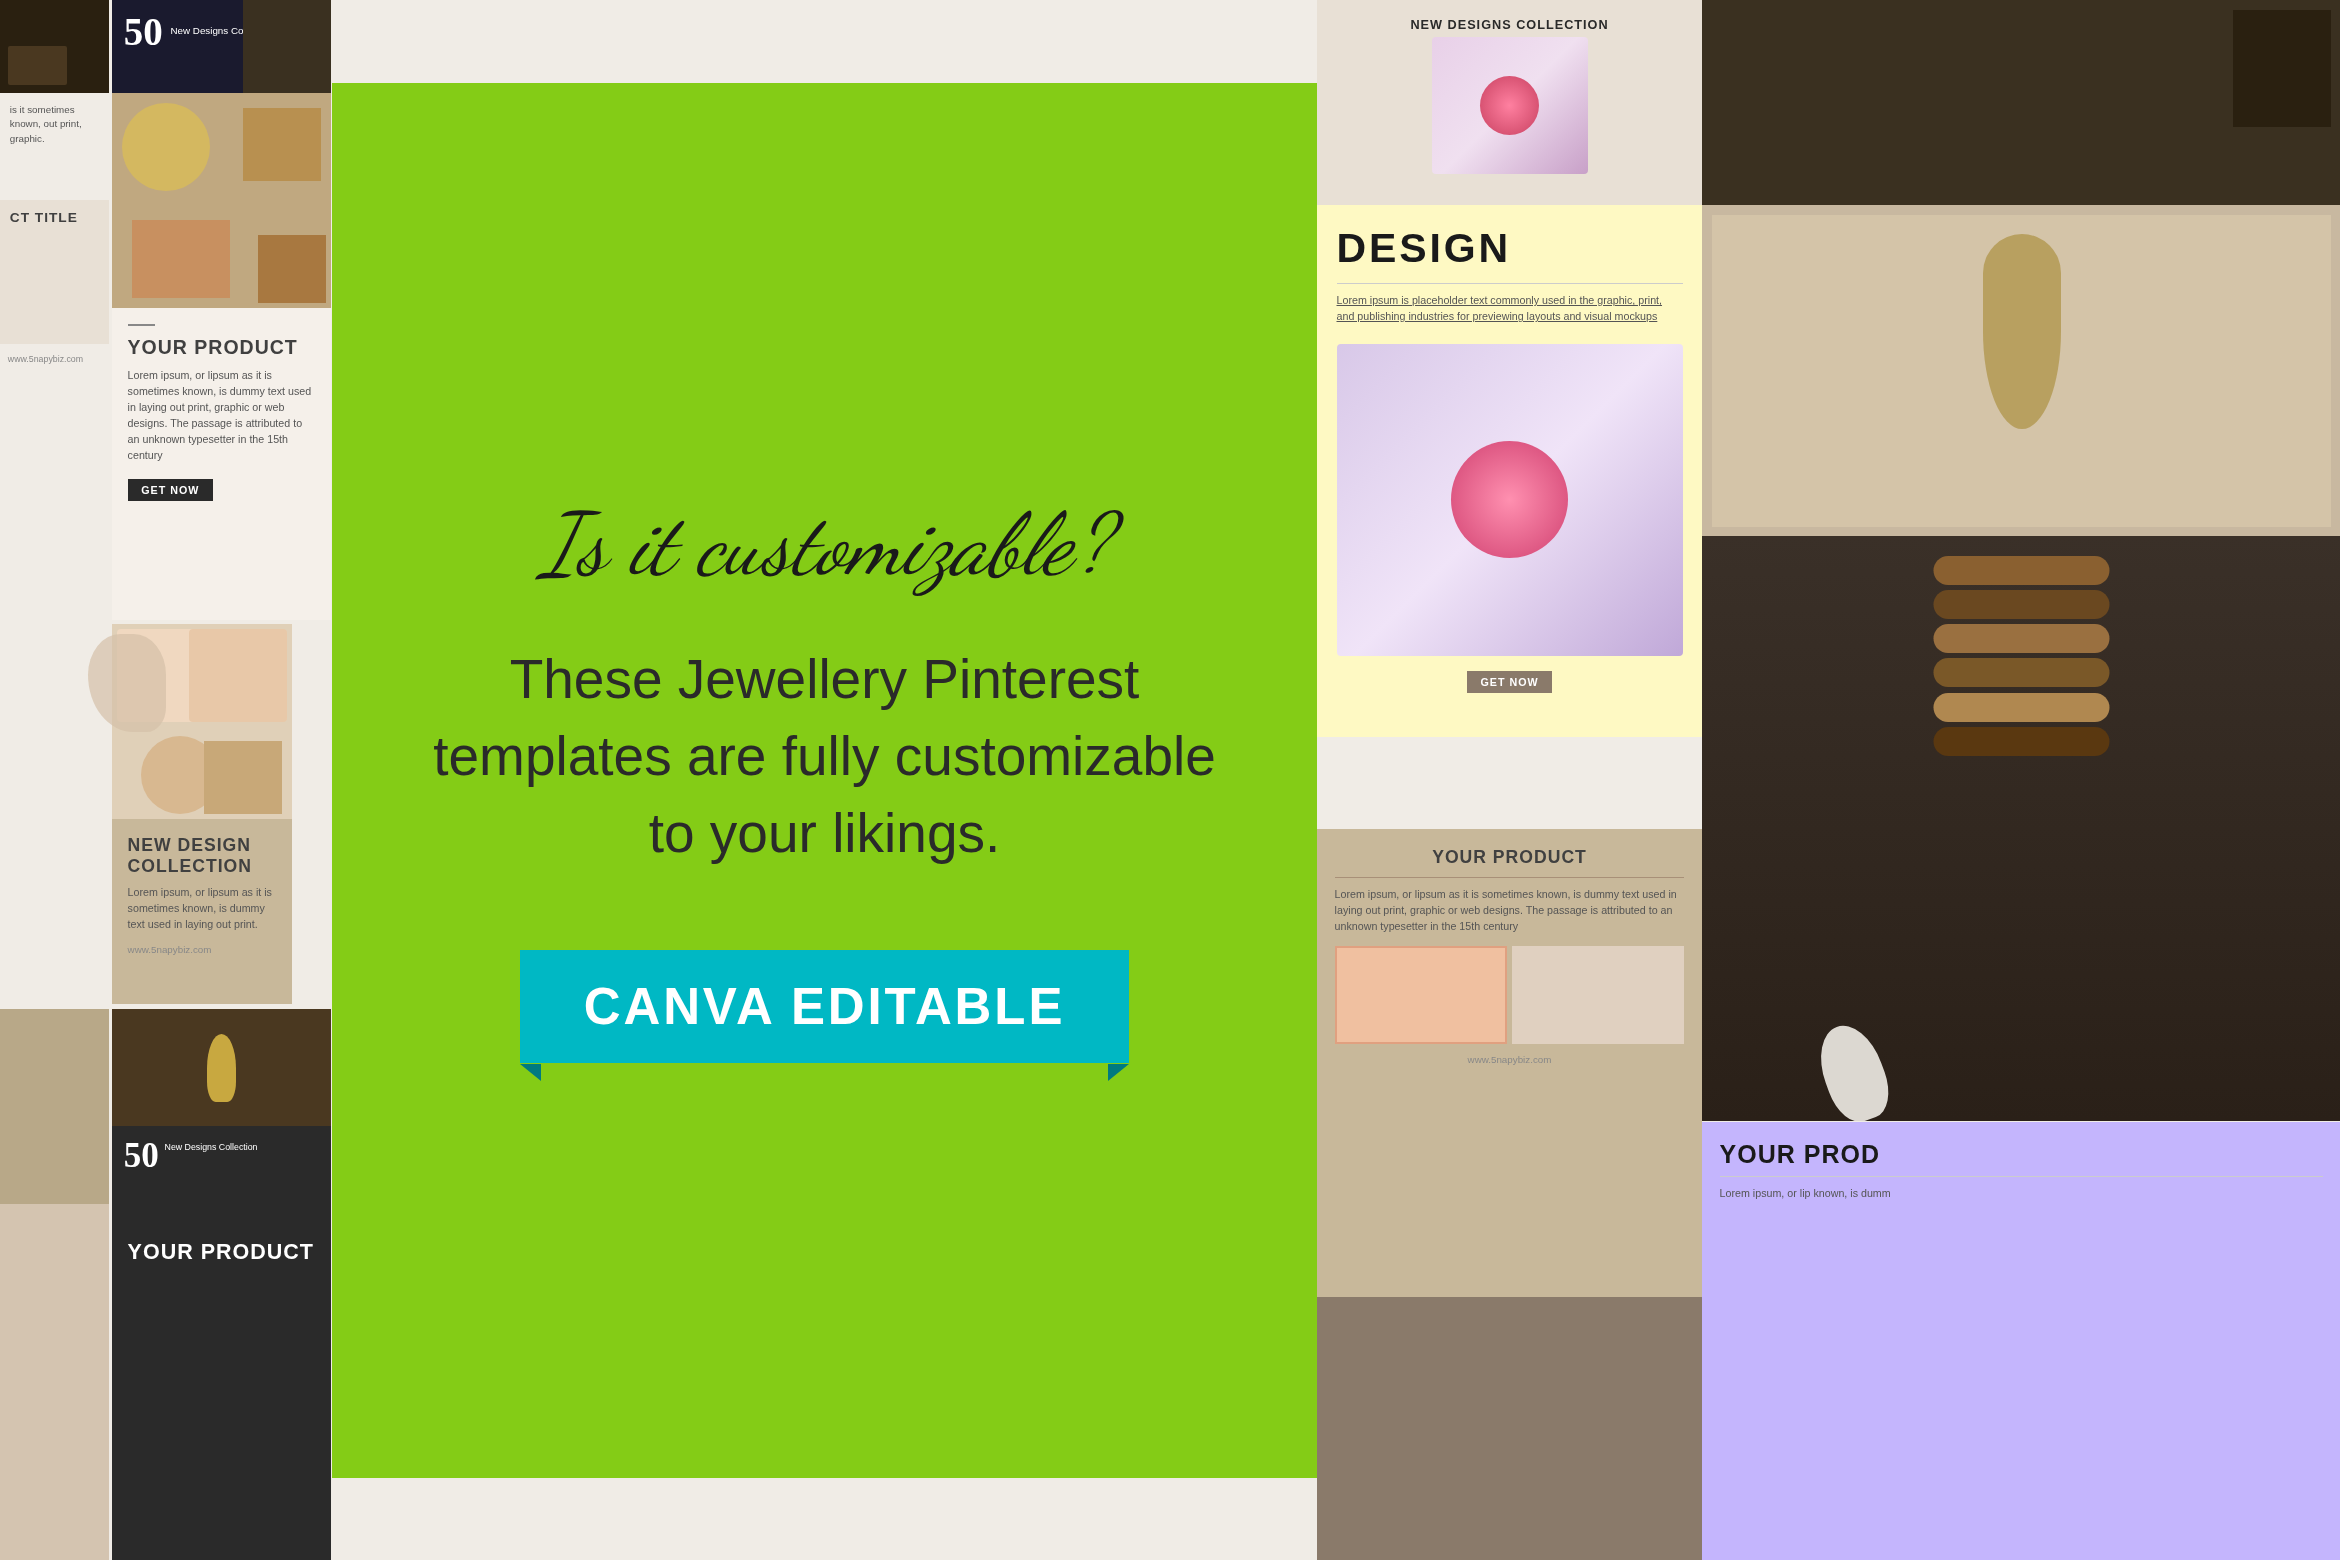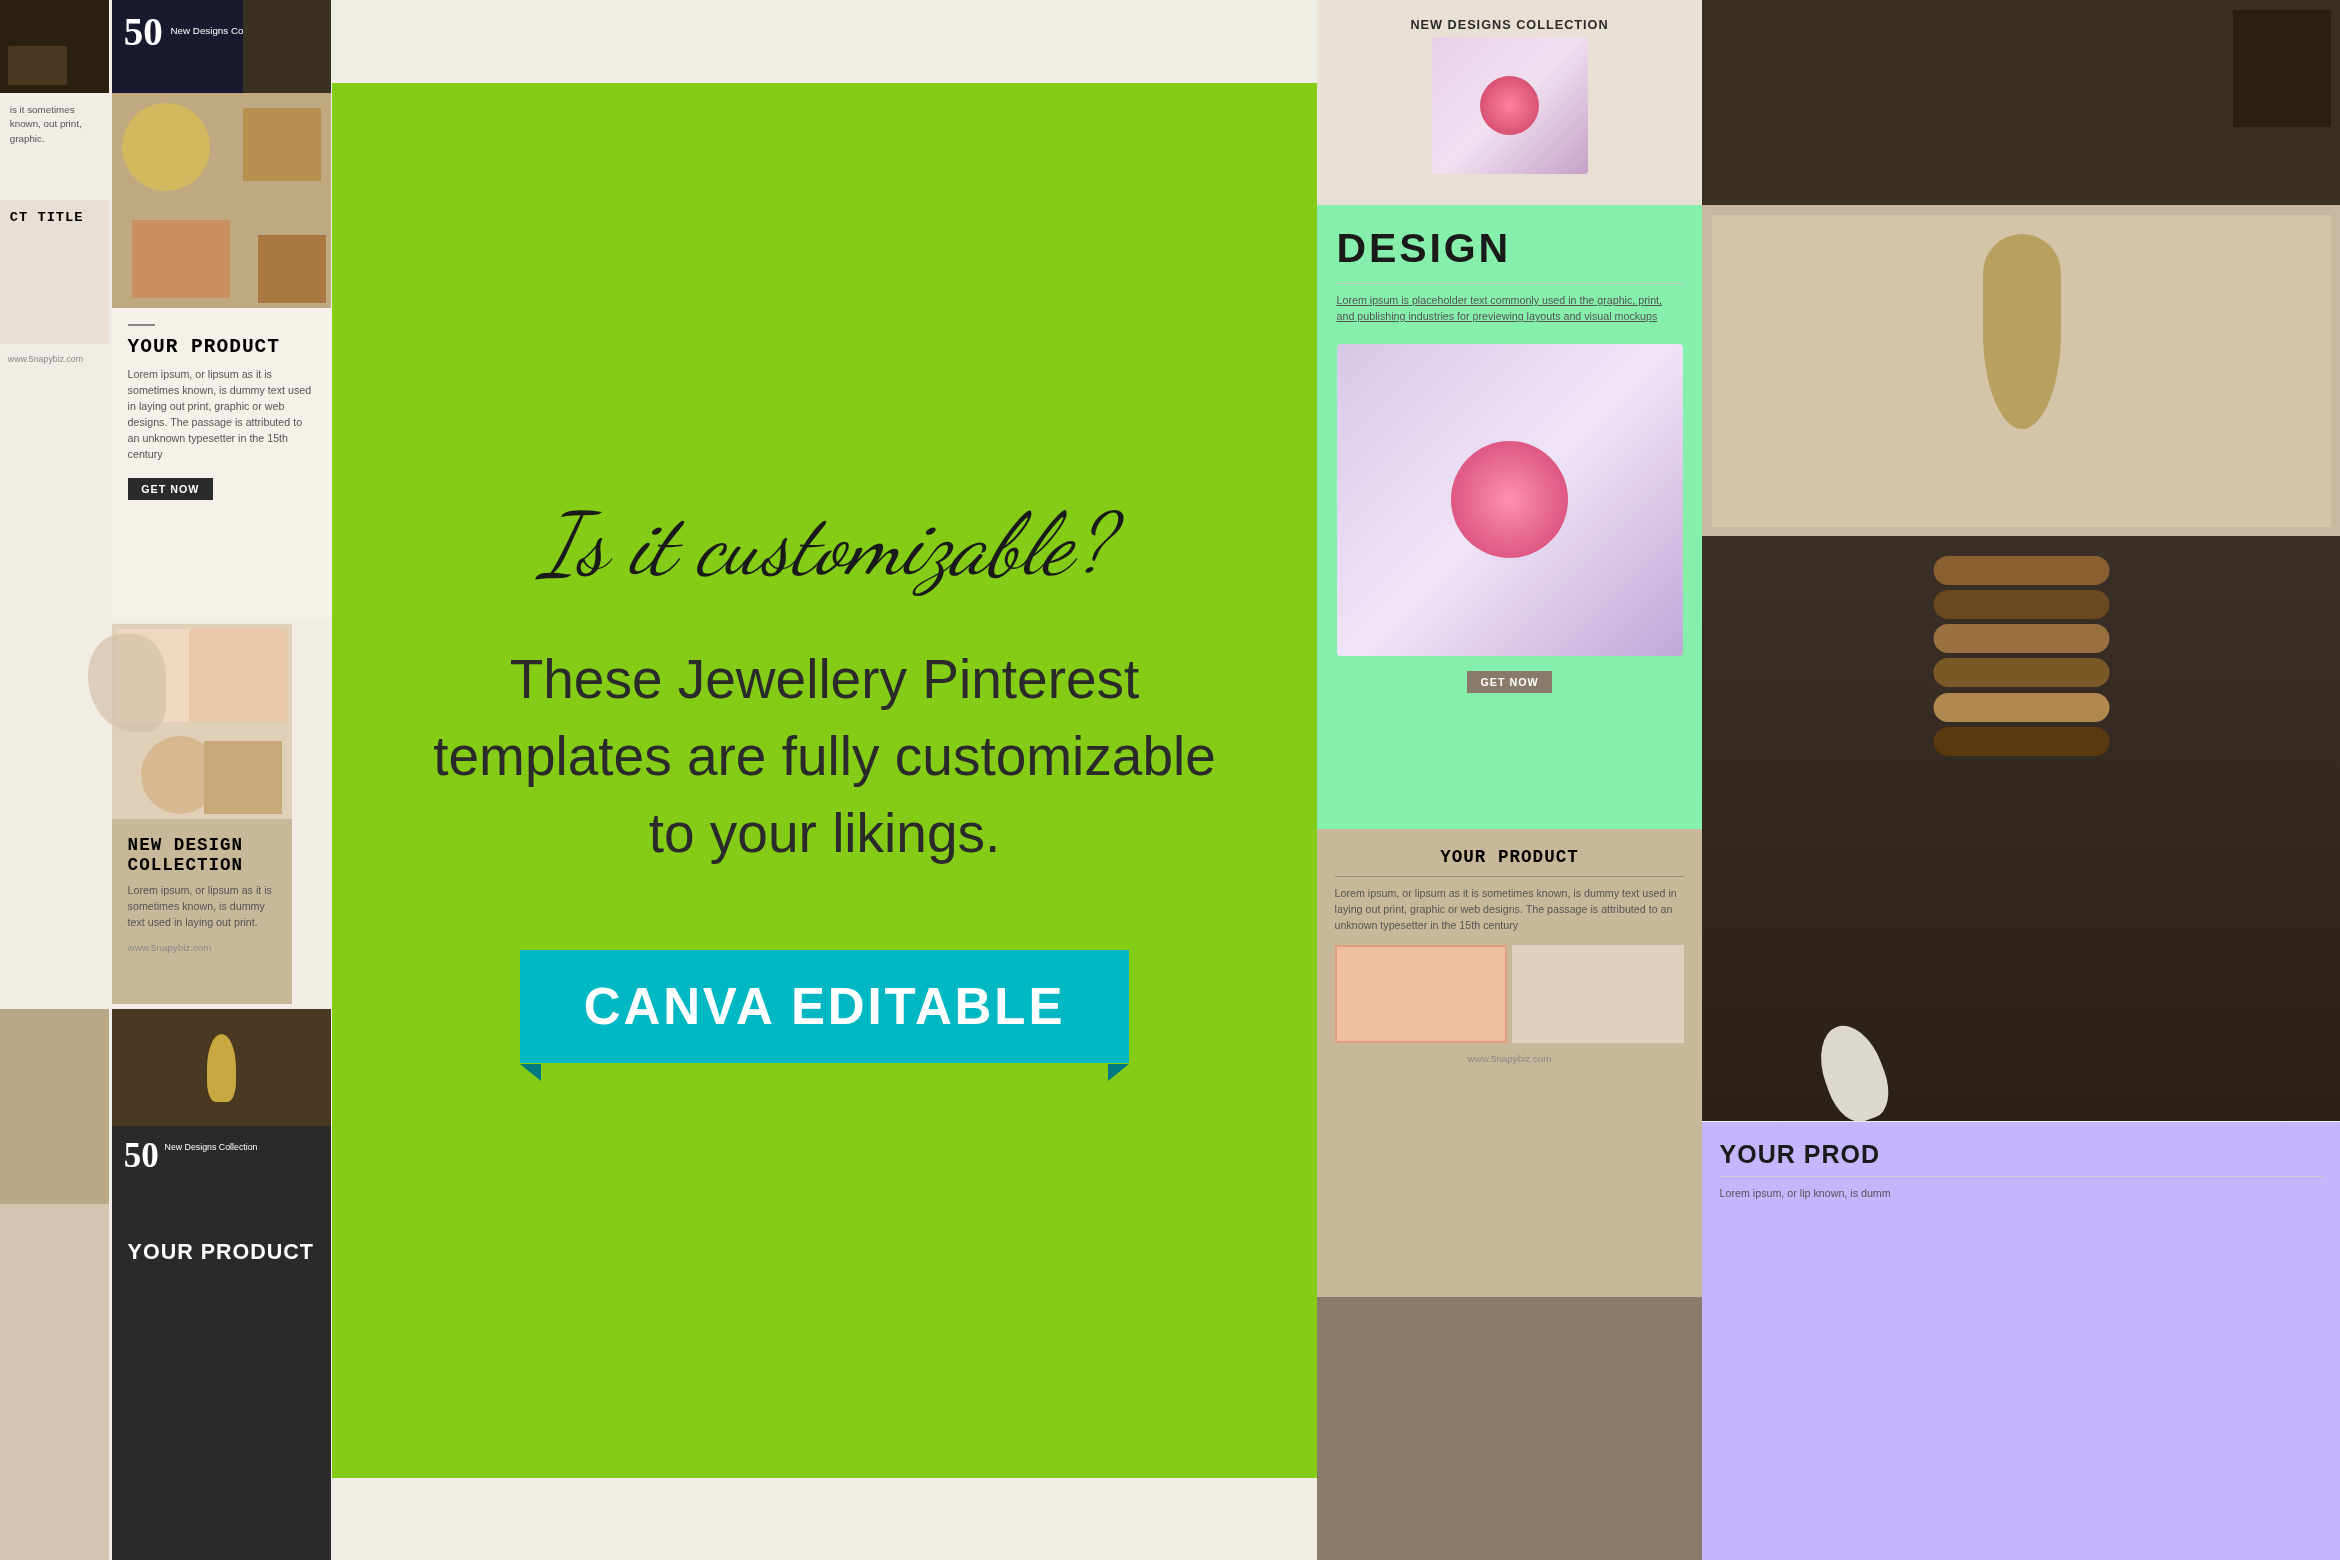--- a/index.html
+++ b/index.html
@@ -101,23 +101,23 @@
     }
 
     
     .card {
       position: absolute;
       overflow: hidden;
     }
 
     
     .card-label {
-      font-family: Liberation Mono, monospace;
+      font-family: Liberation Sans, sans-serif;
       font-weight: 700;
-      color: #000000;
+      color: #404040;
       text-transform: uppercase;
       letter-spacing: 1px;
     }
     .card-body {
       font-family: 'Helvetica Neue', Arial, sans-serif;
       font-weight: 400;
       color: #555;
       font-size: 10.7px;
       line-height: 1.5;
     }
@@ -306,21 +306,21 @@
     </div>
   </div>
 
   <div class="card" style="right:0; left:385px; top:0; width:639px; height:205px; background:#1a1a2e;">
 
     <div style="position:absolute; right:0; top:0; width:100%; height:100%; background:#3a3020;">
       <div style="position:absolute; top:9.8px; right:9.8px; width:98px; height:117px; background:#2a2010;"></div>
     </div>
   </div>
 
-  <div class="card" style="left:0; top:205px; width:385px; height:624px; background:#86efac;">
+  <div class="card" style="left:0; top:205px; width:385px; height:532px; background:#fef9c3;">
     <div style="padding:19.5px;">
       <div class="design-title" style="font-size:41px; margin-bottom:11.7px;">DESIGN</div>
       <div class="divider-h"></div>
       <div class="card-body" style="margin-bottom:19.5px;text-decoration:underline;">Lorem ipsum is placeholder text commonly used in the graphic, print, and publishing industries for previewing layouts and visual mockups</div>
 
       <div style="width:100%; height:312px; background:linear-gradient(135deg,#d8c8e8,#f0e4f8,#c0a8d8); border-radius:3.9px; position:relative; margin-bottom:15.6px;">
         <div style="position:absolute; inset:0; display:flex; align-items:center; justify-content:center;">
           <div style="width:117px; height:117px; background:radial-gradient(circle,#ff90b0,#d04070); border-radius:50%;"></div>
         </div>
       </div>

